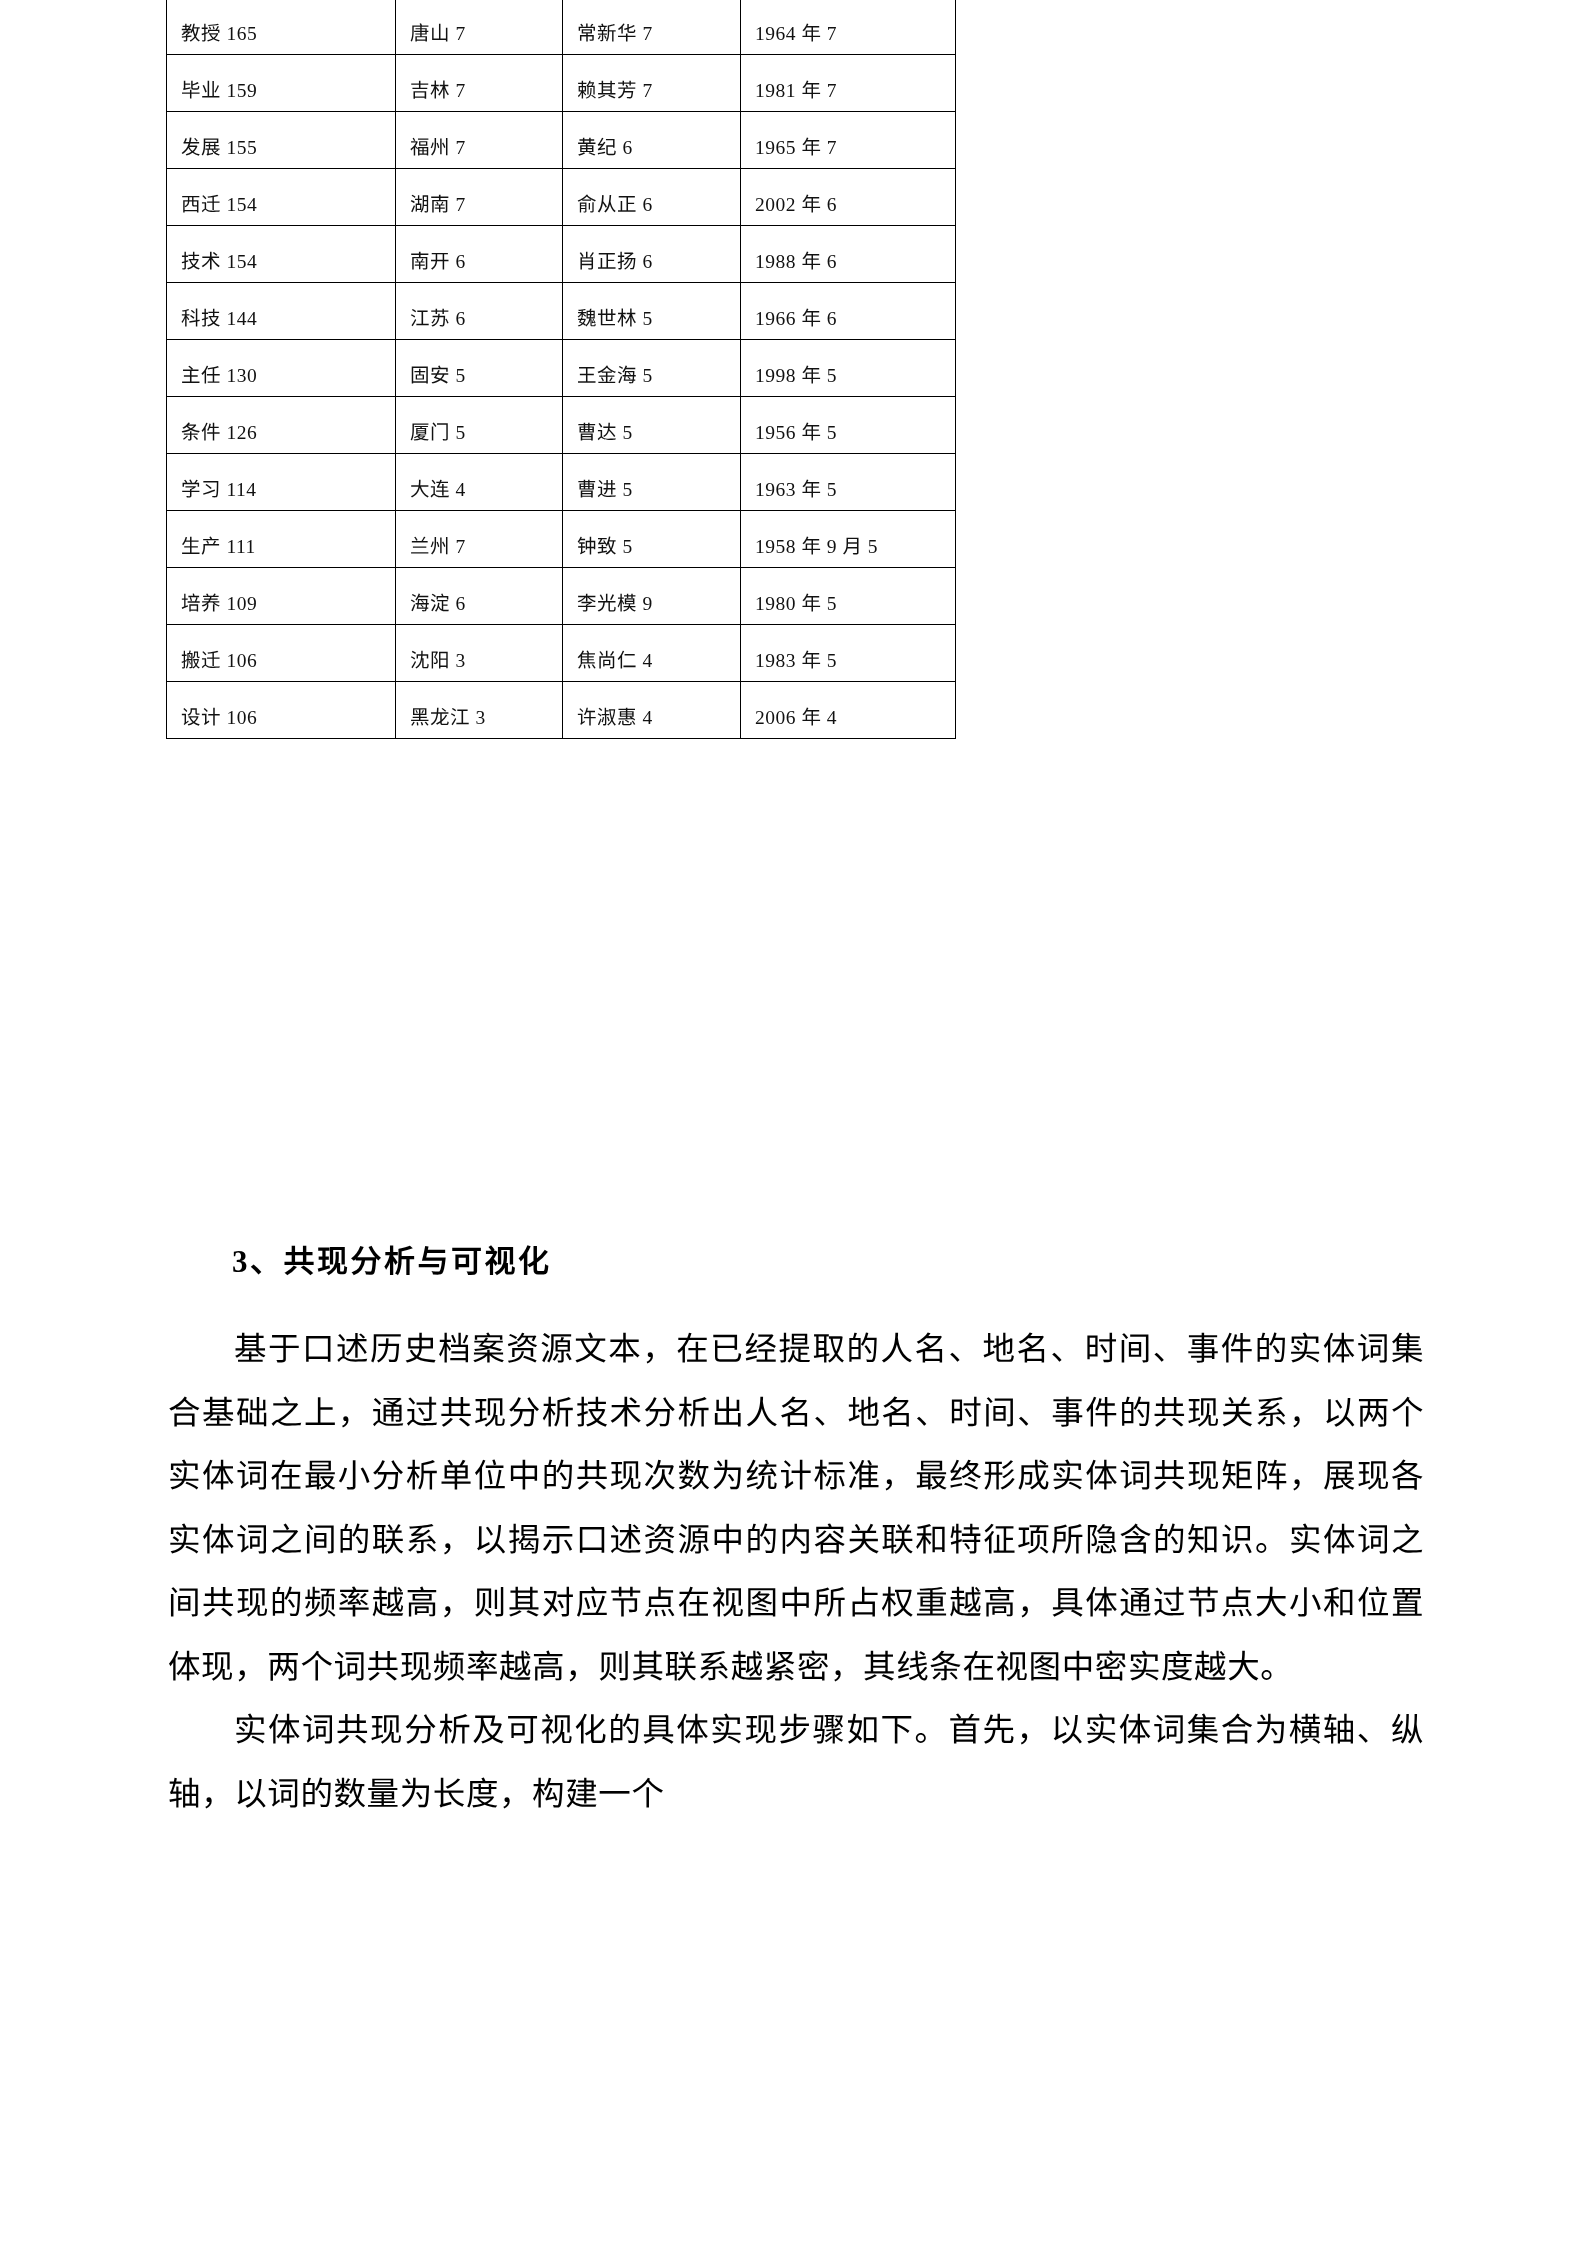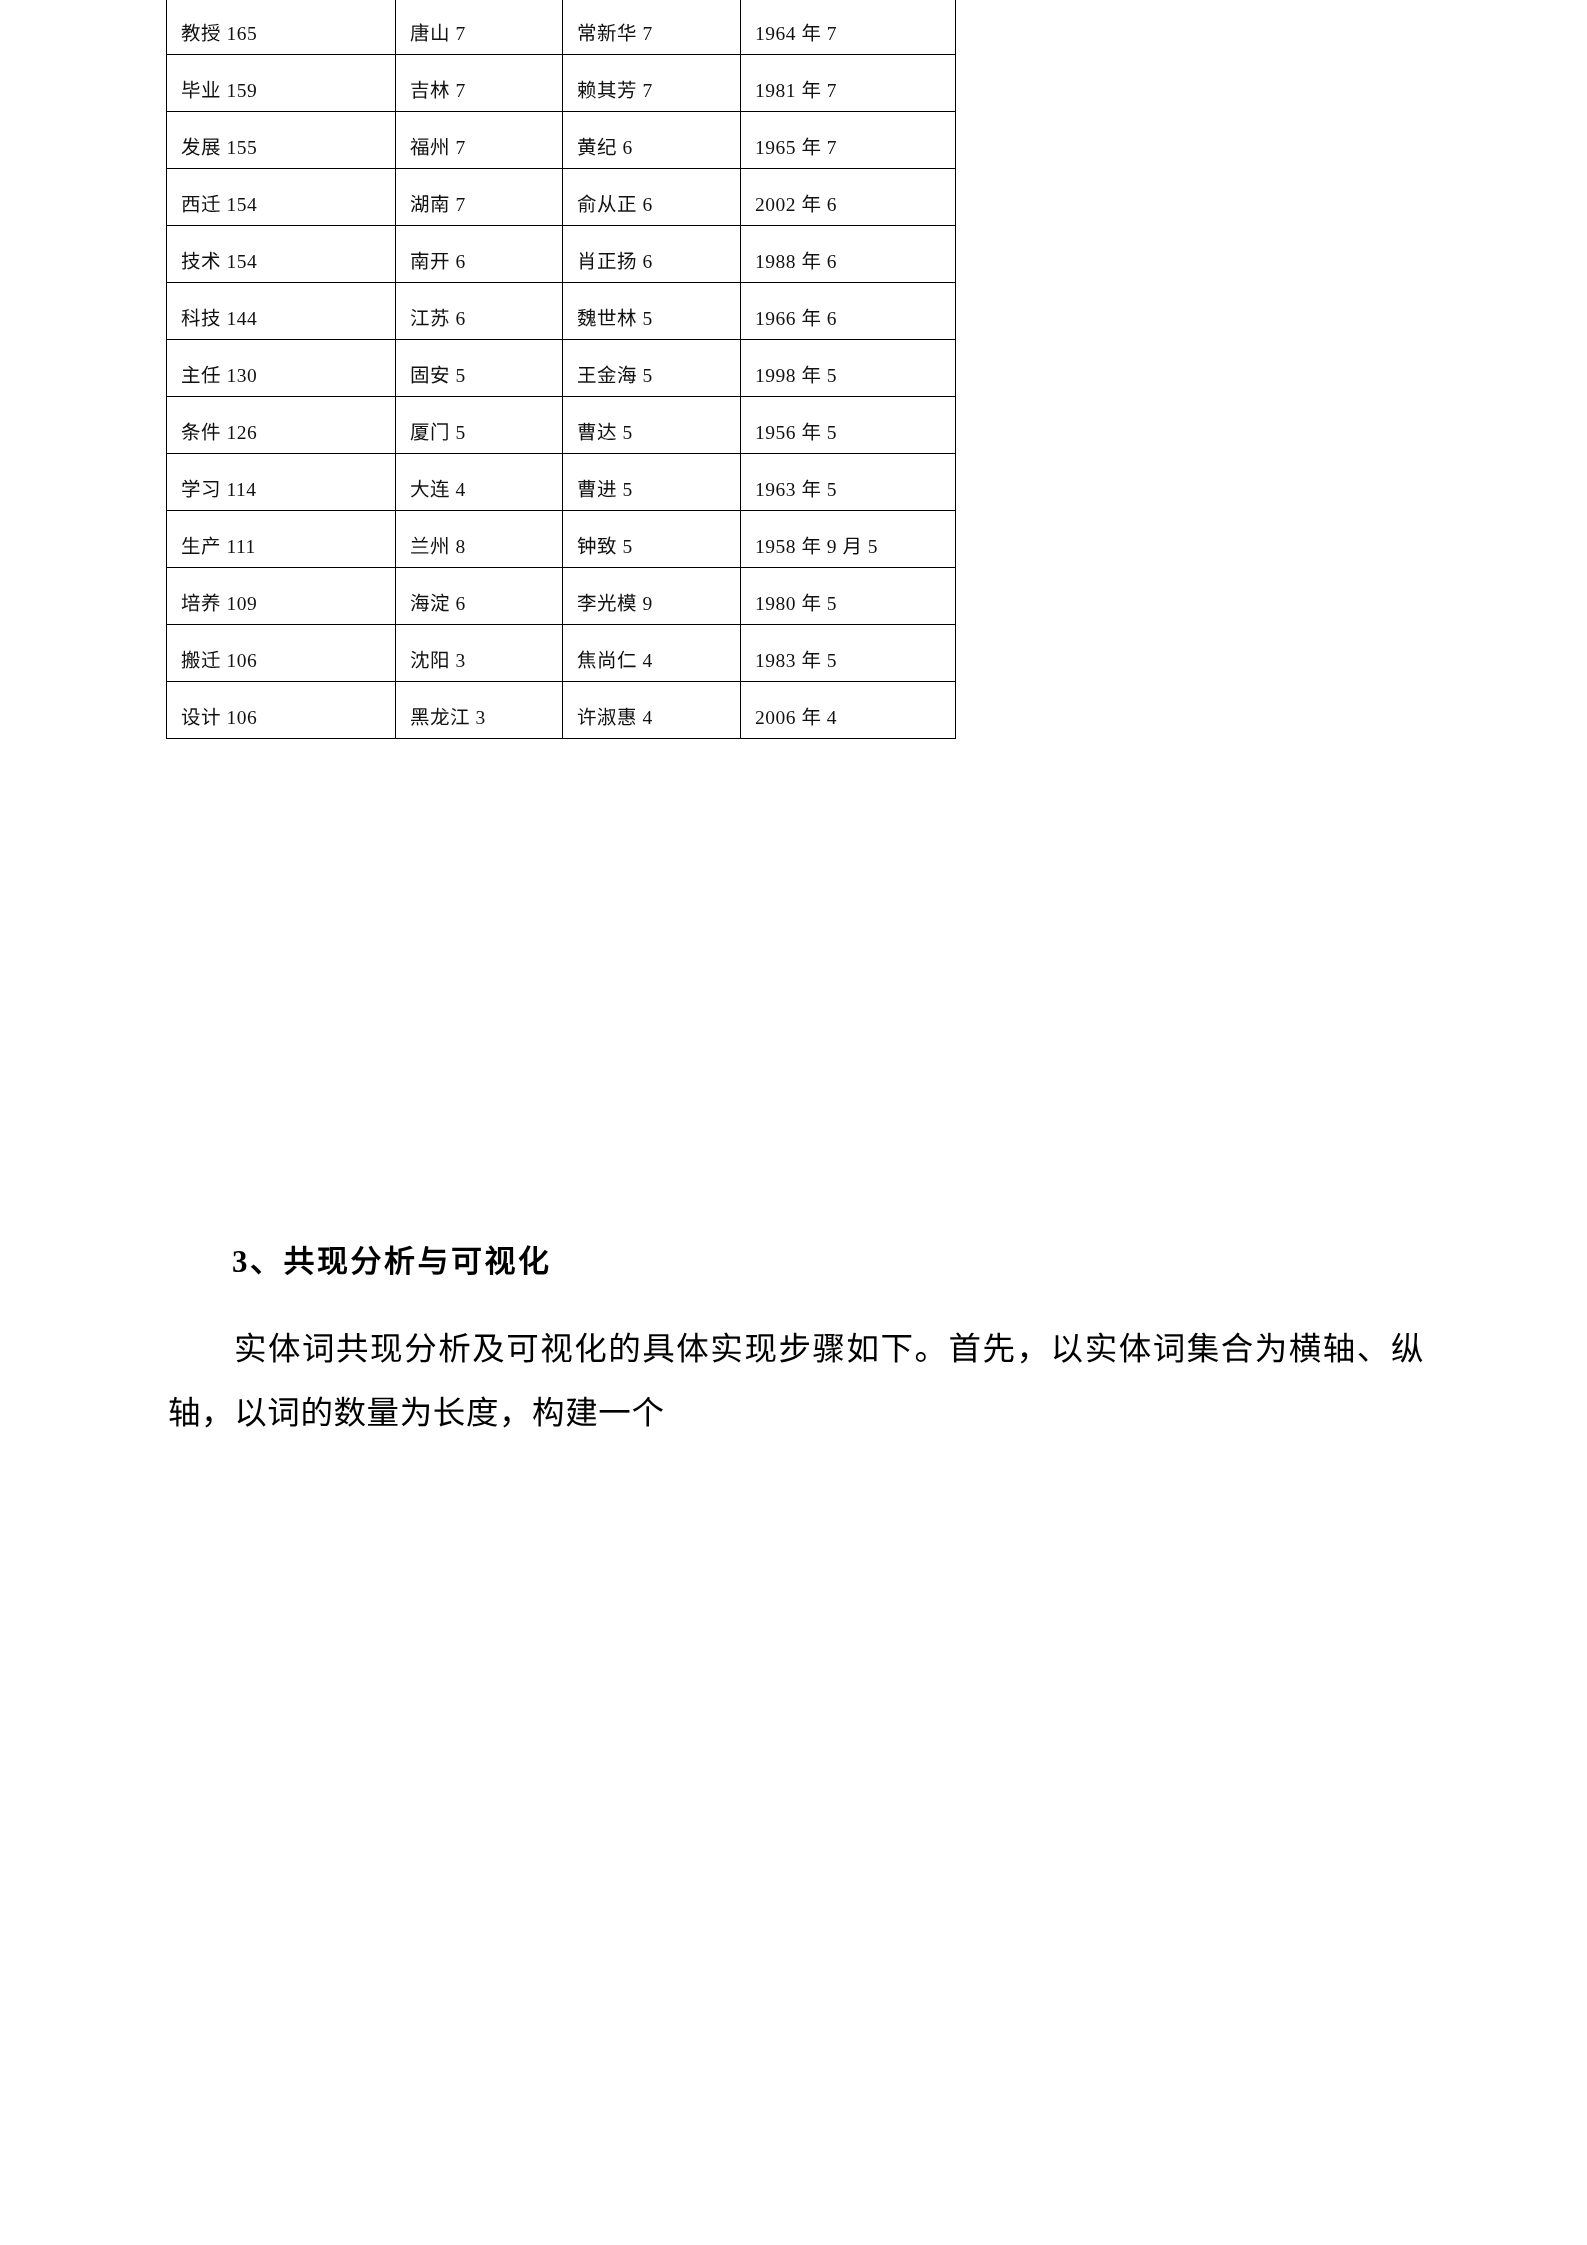--- a/index.html
+++ b/index.html
@@ -245,21 +245,21 @@
           <td>
               <span class="cell-text">1963 年 5</span>
             </td>
         </tr>
 
         <tr>
           <td>
               <span class="cell-text">生产 111</span>
             </td>
           <td>
-              <span class="cell-text">兰州 8</span>
+              <span class="cell-text">兰州 7</span>
             </td>
           <td>
               <span class="cell-text">钟致 5</span>
             </td>
           <td>
               <span class="cell-text">1958 年 9 月 5</span>
             </td>
         </tr>
 
         <tr>
@@ -307,16 +307,17 @@
             </td>
         </tr>
 
       </tbody>
     </table>
   </div>
 
   <div class="section-heading">3、共现分析与可视化</div>
 
   <div class="body-block">
+    <p class="para">基于口述历史档案资源文本，在已经提取的人名、地名、时间、事件的实体词集合基础之上，通过共现分析技术分析出人名、地名、时间、事件的共现关系，以两个实体词在最小分析单位中的共现次数为统计标准，最终形成实体词共现矩阵，展现各实体词之间的联系，以揭示口述资源中的内容关联和特征项所隐含的知识。实体词之间共现的频率越高，则其对应节点在视图中所占权重越高，具体通过节点大小和位置体现，两个词共现频率越高，则其联系越紧密，其线条在视图中密实度越大。</p>
     <p class="para">实体词共现分析及可视化的具体实现步骤如下。首先，以实体词集合为横轴、纵轴，以词的数量为长度，构建一个</p>
   </div>
 
 </div>
 
 </body></html>

